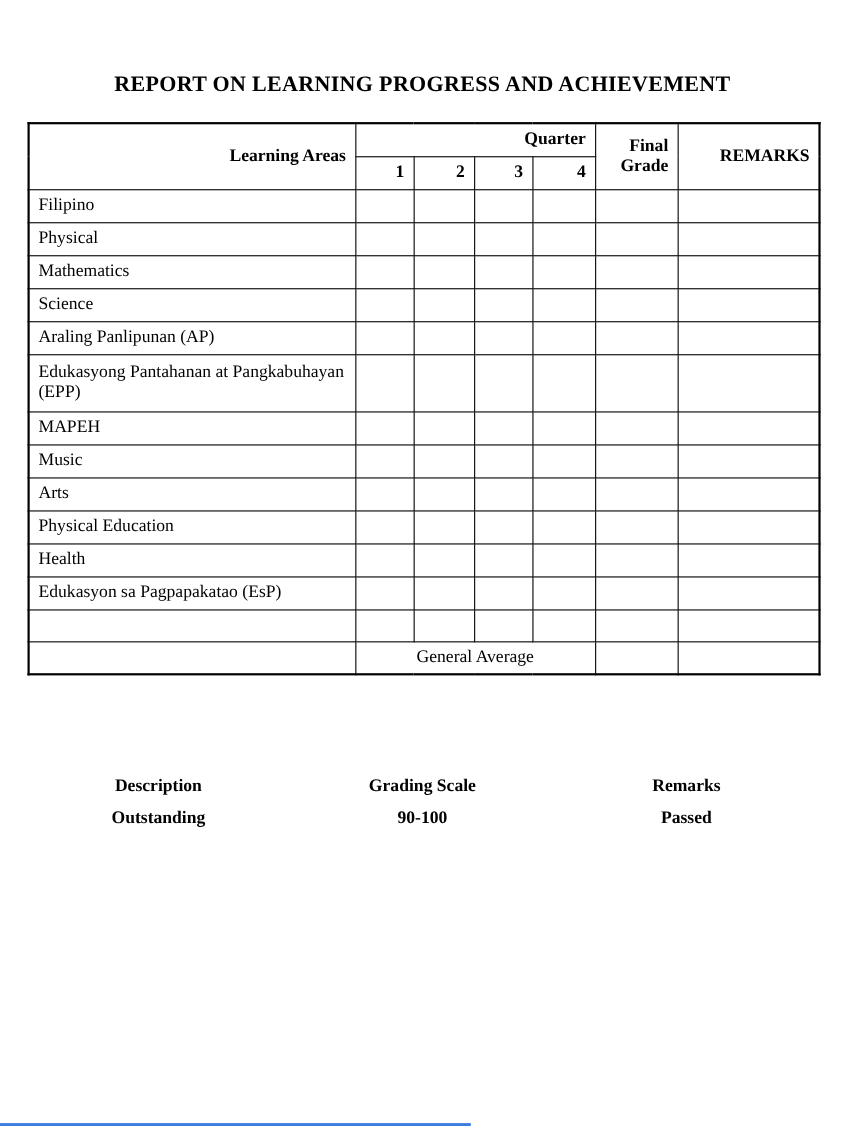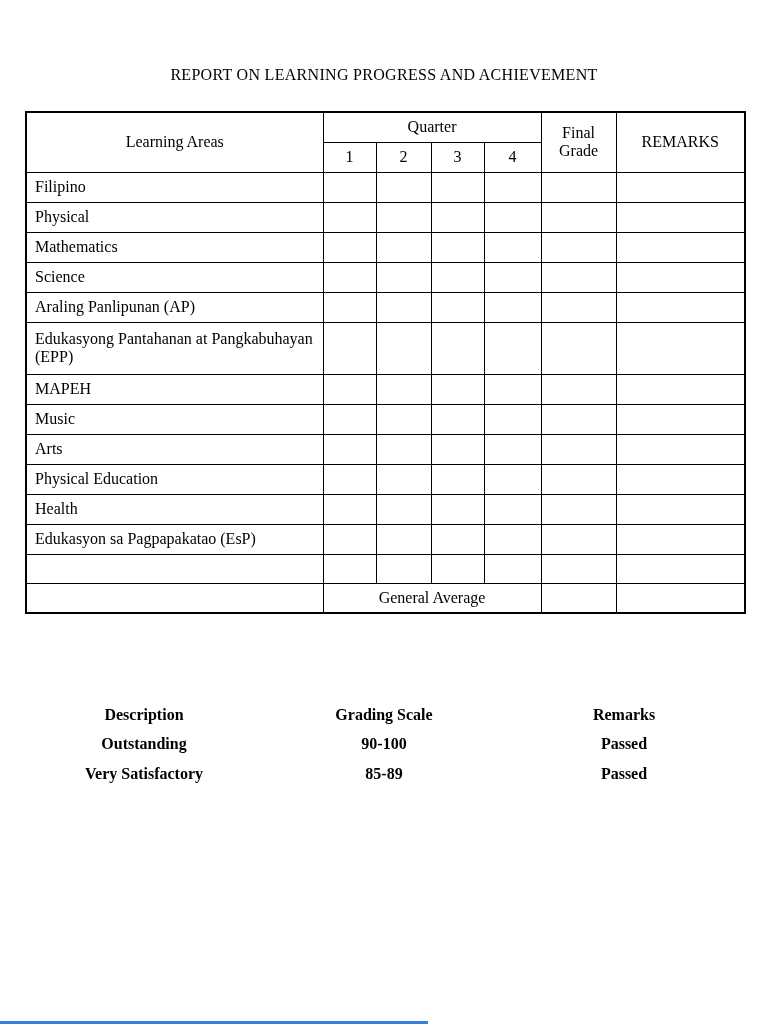--- a/index.html
+++ b/index.html
@@ -3,37 +3,37 @@
 <meta charset="utf-8">
 <style>
   html,body{margin:0;padding:0;}
   body{
     width:768px;height:1024px;position:relative;overflow:hidden;
     background:#ffffff;color:#000000;
     font-family:"Liberation Serif","DejaVu Serif",serif;
   }
   .doc-title{
     position:absolute;top:66px;left:0;width:768px;
-    text-align:center;font-size:16px;font-weight:normal;letter-spacing:.3px;
+    text-align:center;font-size:20px;font-weight:bold;letter-spacing:.3px;
   }
   
   table.grades{
     position:absolute;top:111px;left:25px;width:719px;
     border-collapse:collapse;table-layout:fixed;
     font-size:16px;
   }
   table.grades th, table.grades td{
     border:1.5px solid #000;padding:0 8px;vertical-align:middle;
     overflow:hidden;
   }
   table.grades{border:2px solid #000;}
   col.c-area{width:297px;}
   col.c-q1{width:53px;}col.c-q2{width:55px;}col.c-q3{width:53px;}col.c-q4{width:57px;}
   col.c-fg{width:75px;}col.c-rem{width:129px;}
-  th.hdr{font-weight:normal;text-align:center;padding:0 2px;}
+  th.hdr{font-weight:bold;text-align:right;padding:0 2px;}
   th.final-grade{white-space:pre-line;line-height:1.15;}
   tr.r-quarter{height:30px;}
   tr.r-qnums{height:30px;}
   tr.r-sub{height:30px;}
   tr.r-tall{height:52px;}
   tr.r-empty{height:29px;}
   tr.r-ga{height:30px;}
   td.subject{text-align:left;font-weight:normal;}
   td.ga-label{text-align:center;}
   
@@ -211,21 +211,16 @@
       <tr>
     <th>Description</th>
     <th>Grading Scale</th>
     <th>Remarks</th>
   </tr>
   <tr>
     <td>Outstanding</td>
     <td>90-100</td>
     <td>Passed</td>
   </tr>
-  <tr>
-    <td>Very Satisfactory</td>
-    <td>85-89</td>
-    <td>Passed</td>
-  </tr>
 </tbody>
   </table>
 
 <div class="bottom-bar" style="background: rgb(59, 124, 224);"></div>
 
 </body></html>

